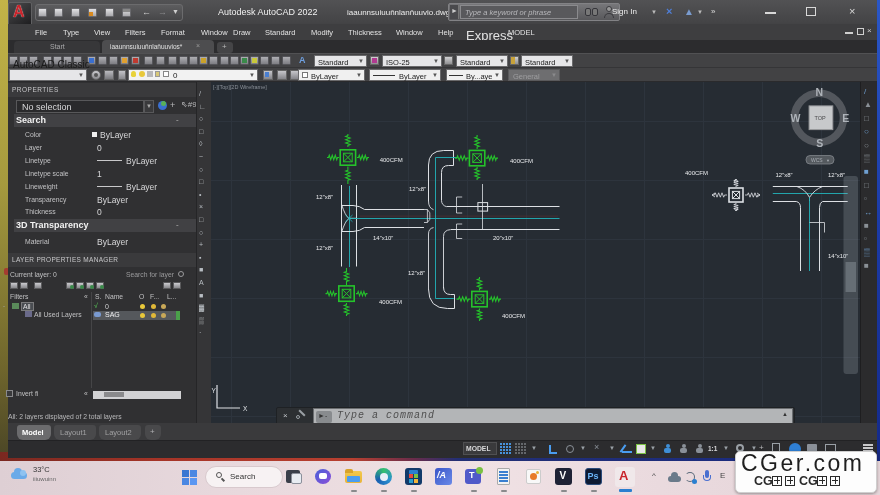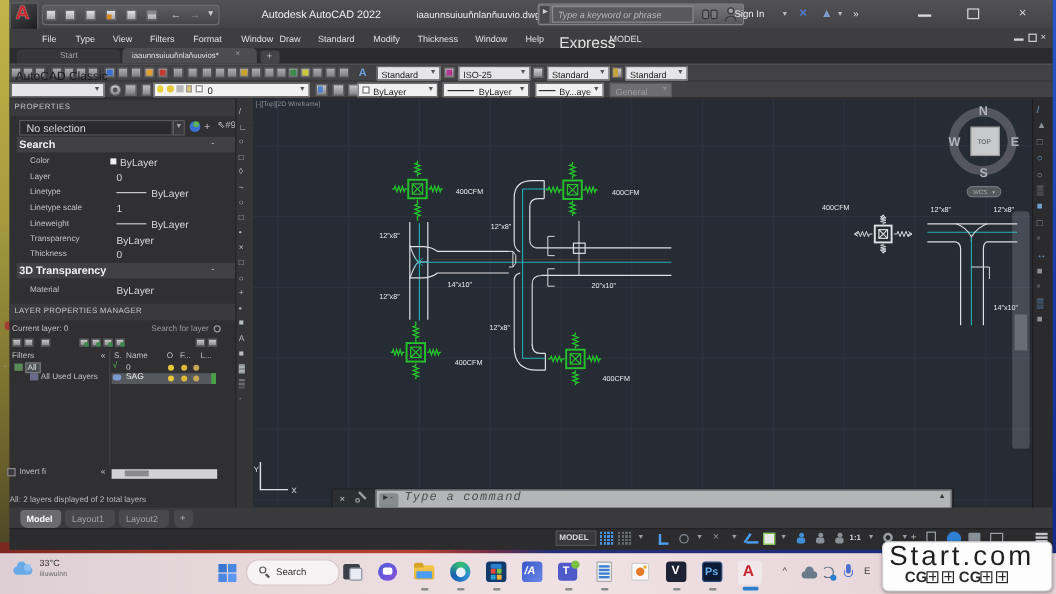--- a/index.html
+++ b/index.html
@@ -546,21 +546,21 @@
 <div class="ab" style="left:591px;top:490px;width:6px;height:2px;background:#8a8a8c;border-radius:1px"></div>
 <div class="tx" style="left:652px;top:471px;font-size:8px;color:#444">^</div>
 <div class="ab" style="left:668px;top:476px;width:13px;height:6px;background:#6a7a8a;border-radius:3px"></div>
 <div class="ab" style="left:671px;top:472px;width:7px;height:7px;background:#6a7a8a;border-radius:50%"></div>
 <div class="ab" style="left:685px;top:472px;width:10px;height:10px;border:1.5px solid #5a6a7a;border-radius:50%;border-left-color:transparent"></div>
 <div class="ab" style="left:692px;top:479px;width:5px;height:5px;background:#2a7fd0;border-radius:50%"></div>
 <div class="ab" style="left:705px;top:470px;width:4px;height:8px;background:#4a6fd0;border-radius:2px"></div>
 <div class="ab" style="left:703px;top:475px;width:8px;height:6px;border:1.3px solid #4a6fd0;border-top:none;border-radius:0 0 5px 5px"></div>
 <div class="tx" style="left:720px;top:471px;font-size:8px;color:#444">E</div>
 <div class="ab" style="left:735px;top:451px;width:142px;height:42px;background:#fdfdfd;border:1px solid #cfcfcf;border-radius:5px;box-shadow:0 1px 3px rgba(0,0,0,.35)"></div>
-<div class="tx" style="left:741px;top:449.5px;font-size:23px;letter-spacing:2.5px;color:#1f1f1f">Start.com</div>
+<div class="tx" style="left:741px;top:449.5px;font-size:23px;letter-spacing:2.5px;color:#1f1f1f">CGer.com</div>
 <div class="tx" style="left:754px;top:474px;font-size:12.5px;font-weight:bold;color:#2a2a2a">CG</div>
 <div class="ab" style="left:772px;top:475.5px;width:10px;height:10px;border:1.6px solid #2a2a2a"></div>
 <div class="ab" style="left:774px;top:480px;width:6px;height:1.4px;background:#2a2a2a"></div>
 <div class="ab" style="left:776.5px;top:477px;width:1.4px;height:7px;background:#2a2a2a"></div>
 <div class="ab" style="left:785px;top:475.5px;width:10px;height:10px;border:1.6px solid #2a2a2a"></div>
 <div class="ab" style="left:787px;top:480px;width:6px;height:1.4px;background:#2a2a2a"></div>
 <div class="ab" style="left:789.5px;top:477px;width:1.4px;height:7px;background:#2a2a2a"></div>
 <div class="ab" style="left:817px;top:475.5px;width:10px;height:10px;border:1.6px solid #2a2a2a"></div>
 <div class="ab" style="left:819px;top:480px;width:6px;height:1.4px;background:#2a2a2a"></div>
 <div class="ab" style="left:821.5px;top:477px;width:1.4px;height:7px;background:#2a2a2a"></div>

